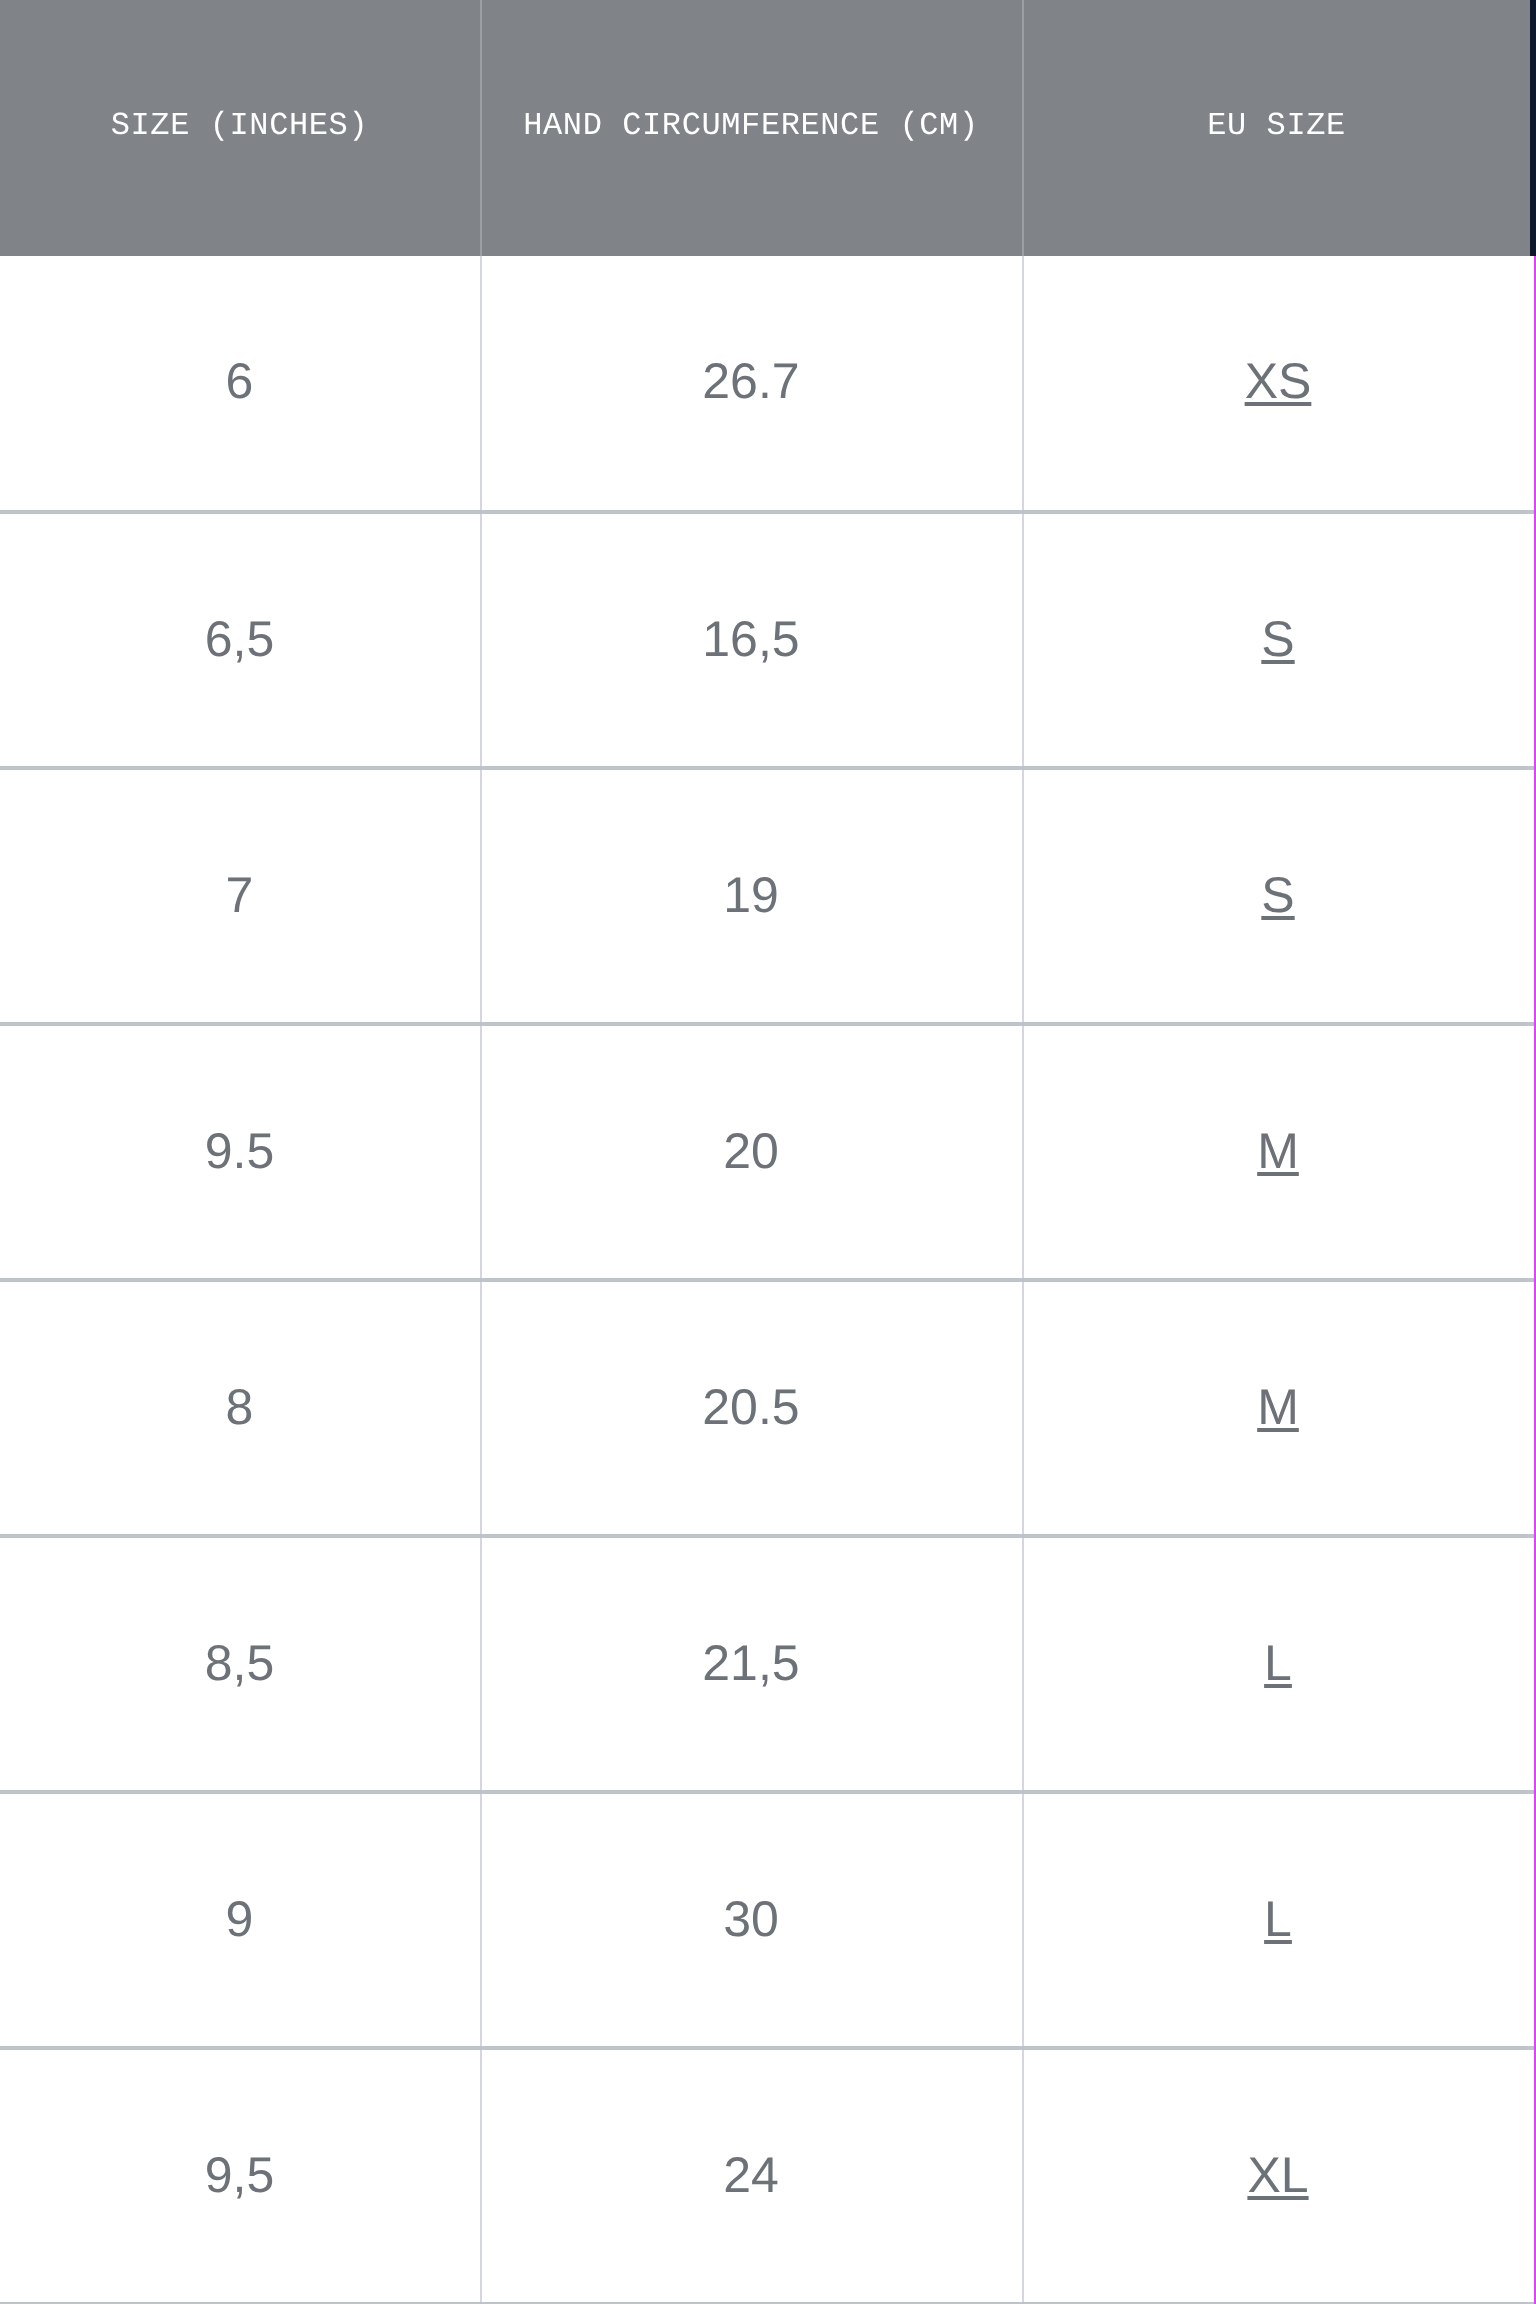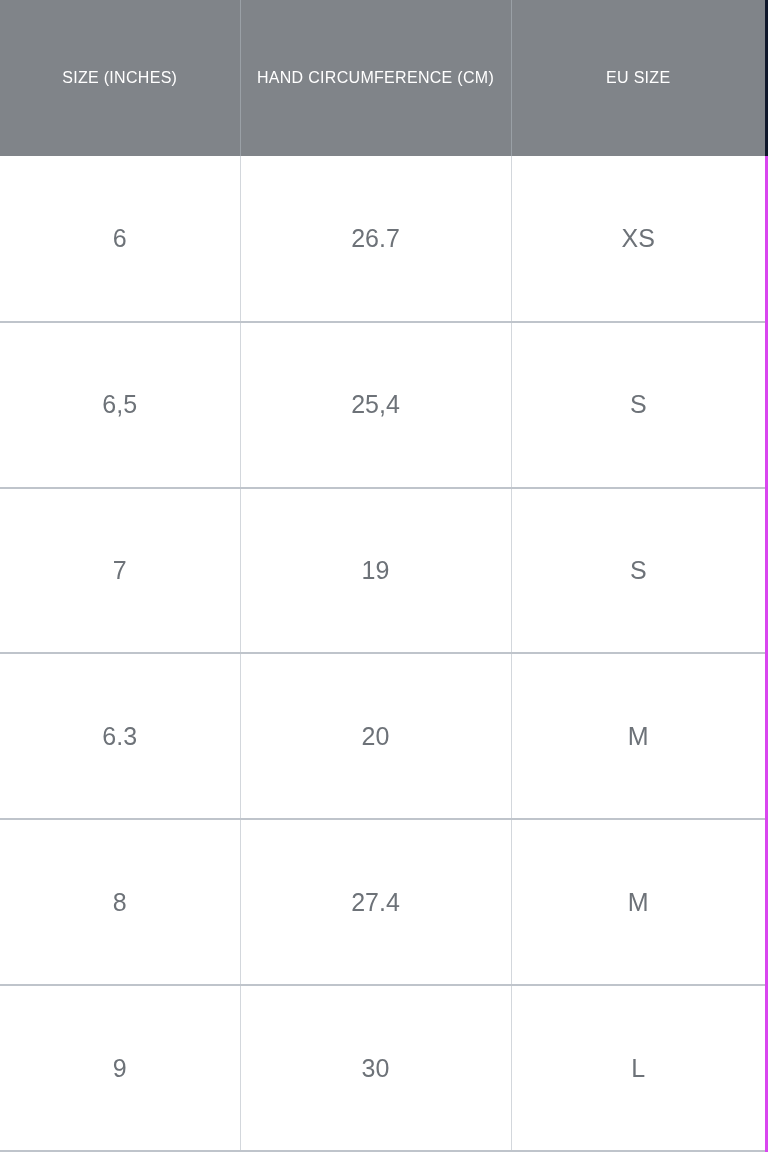--- a/index.html
+++ b/index.html
@@ -16,21 +16,22 @@
 
   .size-table {
     width: 768px;
     height: 1152px;
     border-collapse: collapse;
     table-layout: fixed;
   }
 
   
   .size-table thead tr {
-    height: 156px;
+    height: 128px;
+    font-family: Liberation Mono, monospace;
   }
   .size-table thead th {
     background: #808489;
     color: #ffffff;
     font-size: 16px;
     font-weight: 400;
     letter-spacing: 0.3px;
     line-height: 1.95;
     text-transform: uppercase;
     text-align: center;
@@ -52,21 +53,22 @@
     color: #6d7278;
     font-size: 25px;
     font-weight: 400;
     text-align: center;
     vertical-align: middle;
     padding: 0 10px;
     border-top: 2px solid #bfc4cb;
     border-right: 1px solid #d3d7dc;
   }
   .size-table tbody td.last-col {
-    border-right: 6px solid #d946ef;
+    border-right: 3px solid #d946ef;
+    text-decoration: underline;
   }
   .size-table tbody tr:first-child td {
     border-top: 0;
   }
   .size-table tbody tr:last-child td {
     border-bottom: 2px solid #bfc4cb;
   }
 
   .col-a { width: 240px; }
   .col-b { width: 271px; }
@@ -89,37 +91,47 @@
     </tr>
   </thead>
   <tbody>
     <tr>
       <td>6</td>
       <td>26.7</td>
       <td class="last-col">XS</td>
     </tr>
     <tr>
       <td>6,5</td>
-      <td>25,4</td>
+      <td>16,5</td>
       <td class="last-col">S</td>
     </tr>
     <tr>
       <td>7</td>
       <td>19</td>
       <td class="last-col">S</td>
     </tr>
     <tr>
-      <td>6.3</td>
+      <td>9.5</td>
       <td>20</td>
       <td class="last-col">M</td>
     </tr>
     <tr>
       <td>8</td>
-      <td>27.4</td>
+      <td>20.5</td>
       <td class="last-col">M</td>
+    </tr>
+    <tr>
+      <td>8,5</td>
+      <td>21,5</td>
+      <td class="last-col">L</td>
     </tr>
     <tr>
       <td>9</td>
       <td>30</td>
       <td class="last-col">L</td>
     </tr>
+    <tr>
+      <td>9,5</td>
+      <td>24</td>
+      <td class="last-col">XL</td>
+    </tr>
   </tbody>
 </table>
 
 </body></html>

